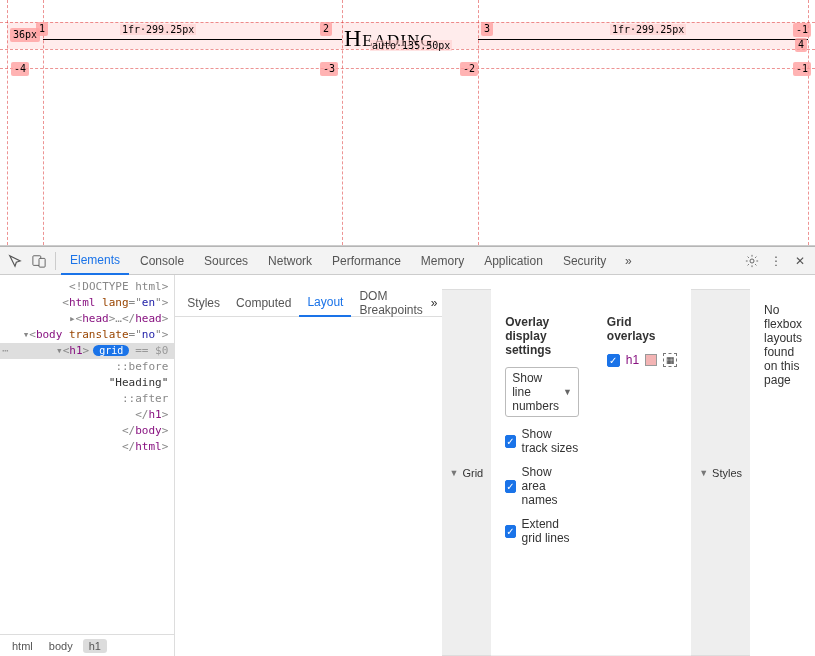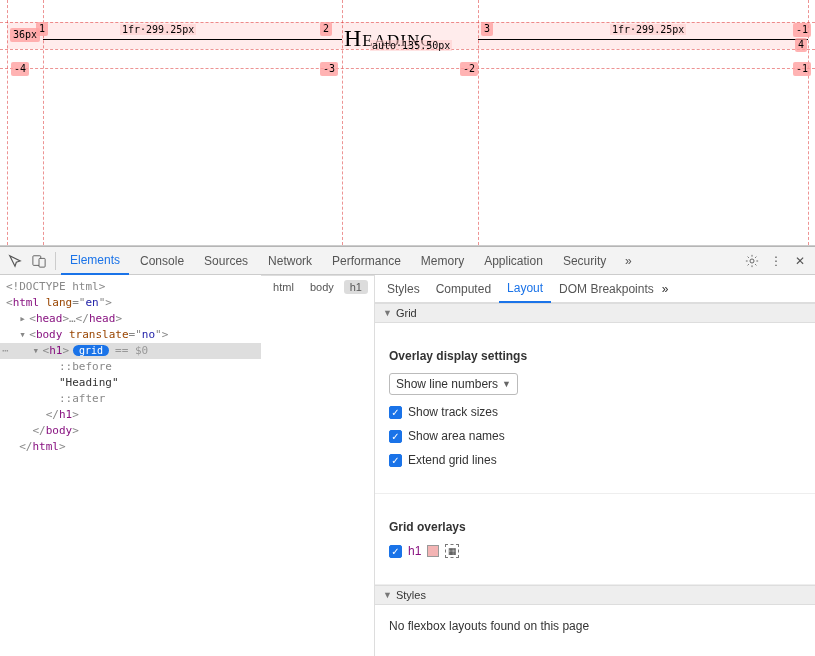--- a/index.html
+++ b/index.html
@@ -17,37 +17,37 @@
 
 
 .devtools { flex: 1; display: flex; flex-direction: column; border-top: 1px solid #b5b5b5; }
 .toolbar { display: flex; align-items: center; height: 28px; border-bottom: 1px solid #ccc; background: #f3f3f3; padding: 0 4px; gap: 2px; }
 .toolbar .iconbtn { width: 22px; height: 22px; display: inline-flex; align-items: center; justify-content: center; color: #555; cursor: pointer; border-radius: 2px; }
 .tab { padding: 0 9px; height: 28px; display: inline-flex; align-items: center; color: #555; cursor: pointer; font-size: 12px; }
 .tab.active { color: #1a73e8; border-bottom: 2px solid #1a73e8; }
 .toolbar .spacer { flex: 1; }
 
 .dt-body { flex: 1; display: flex; min-height: 0; }
-.dom-panel { width: 375px; display: flex; flex-direction: row; border-right: 1px solid #ddd; }
+.dom-panel { width: 375px; display: flex; flex-direction: column; border-right: 1px solid #ddd; text-align: right; }
 .dom-tree { flex: 1; overflow: auto; font-family: Menlo, Consolas, monospace; font-size: 11px; line-height: 16px; padding: 4px 0; }
 .dom-tree .line { white-space: pre; padding: 0 6px; }
 .dom-tree .line.sel { background: #dedede; }
 .pun { color: #888; }
 .tagc { color: #881280; }
 .attrn { color: #994500; }
 .attrv { color: #1a1aa6; }
 .disclosure { display: inline-block; width: 10px; color: #888; }
 .badge-grid { background: #1a73e8; color: #fff; border-radius: 7px; padding: 0 6px; font-size: 10px; margin-left: 4px; cursor: pointer; }
 .eqeq { color: #999; margin-left: 6px; }
 .dots { position: absolute; left: 0; color: #999; padding-left: 2px; }
 .crumbs { height: 22px; border-top: 1px solid #ddd; display: flex; align-items: center; padding: 0 6px; gap: 4px; font-size: 11px; color: #555; }
 .crumb { padding: 1px 6px; border-radius: 3px; cursor: pointer; }
 .crumb.active { background: #dcdcdc; }
 
-.side-panel { flex: 1; display: flex; flex-direction: column; }
+.side-panel { flex: 1; display: flex; flex-direction: row; margin-top: 14px; }
 .side-tabs { display: flex; align-items: center; height: 28px; border-bottom: 1px solid #ddd; padding: 0 4px; gap: 0; }
 .side-tabs .tab { padding: 0 8px; }
 .acc-header { background: #eee; border-top: 1px solid #ddd; border-bottom: 1px solid #ddd; font-size: 11px; padding: 3px 8px; display: flex; align-items: center; gap: 4px; }
 .acc-header .tri { color: #777; font-size: 9px; }
 .section { padding: 26px 14px; border-bottom: 1px solid #eee; }
 .section-title { font-size: 12px; font-weight: bold; margin-bottom: 10px; }
 .dd { display: inline-flex; align-items: center; border: 1px solid #bbb; border-radius: 3px; padding: 3px 6px; font-size: 12px; gap: 4px; cursor: pointer; background: #fff; }
 .dd .tri { color: #666; font-size: 9px; }
 .chk-row { display: flex; align-items: center; gap: 6px; margin-top: 10px; font-size: 12px; }
 .chk { width: 13px; height: 13px; border: 1px solid #1a73e8; background: #1a73e8; border-radius: 2px; display: inline-flex; align-items: center; justify-content: center; color: #fff; font-size: 10px; cursor: pointer; }

